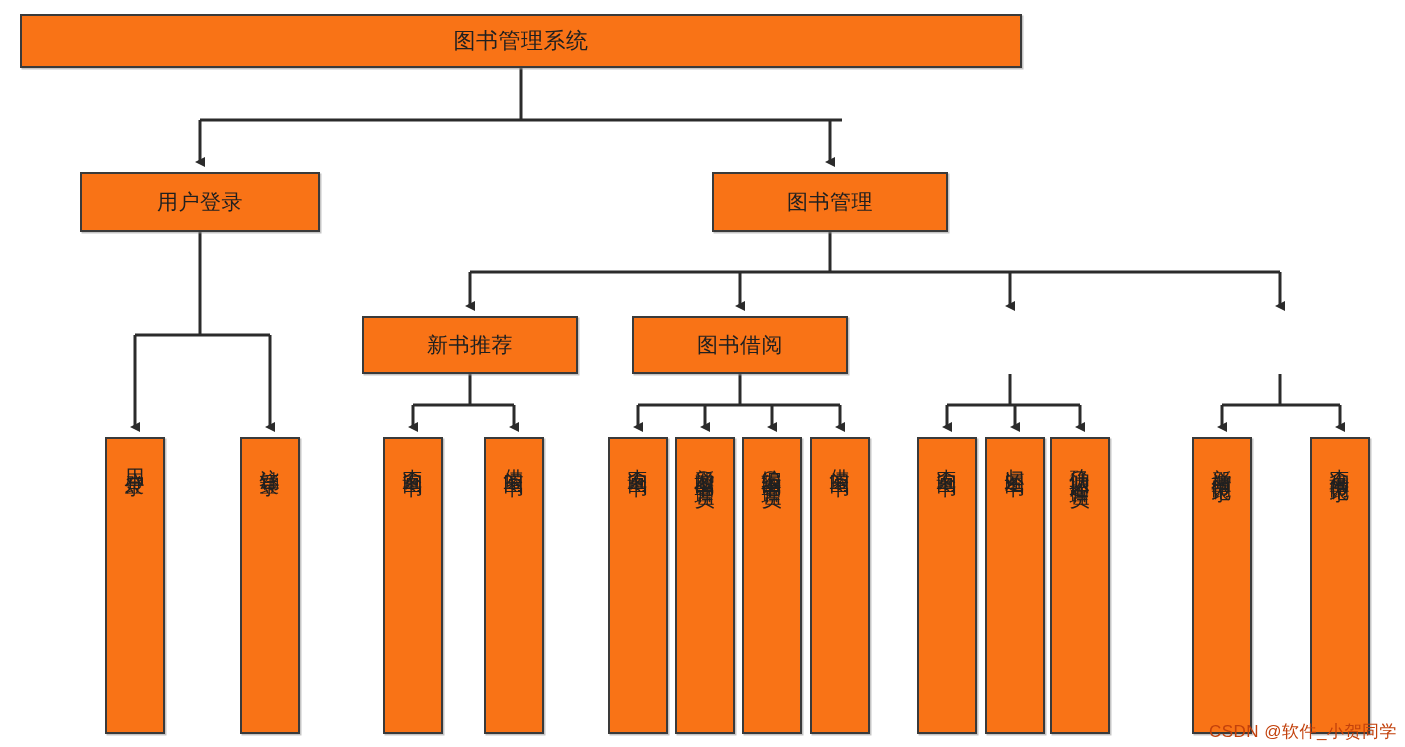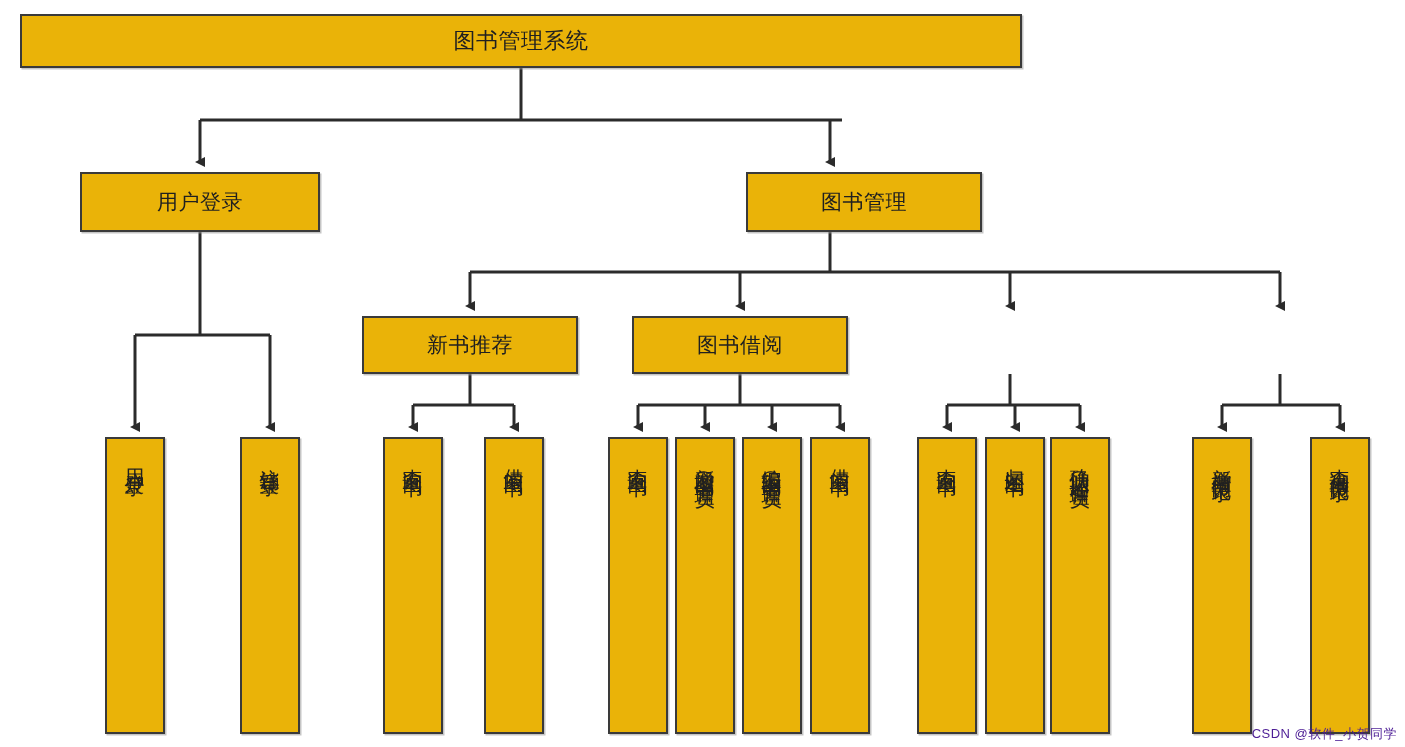--- a/index.html
+++ b/index.html
@@ -23,21 +23,21 @@
     position: absolute;
     left: 0;
     top: 0;
     width: 1405px;
     height: 747px;
     pointer-events: none;
   }
   .node {
     position: absolute;
     box-sizing: border-box;
-    background: #eab308;
+    background: #f97316;
     border: 2.5px solid #3a3a3a;
     display: flex;
     align-items: center;
     justify-content: center;
     box-shadow: 1.5px 1.5px 0 rgba(150,150,150,0.55);
   }
   .node-label {
     font-size: 21px;
     line-height: 1.18;
     color: #202020;
@@ -56,22 +56,22 @@
     font-size: 20px;
     letter-spacing: 3px;
     line-height: 1.0;
     white-space: nowrap;
     max-height: 100%;
   }
   .watermark {
     position: absolute;
     right: 8px;
     bottom: 4px;
-    font-size: 13px;
-    color: #4c1d95;
+    font-size: 17px;
+    color: #c2410c;
     letter-spacing: 0.5px;
     white-space: nowrap;
     user-select: none;
     text-align: center;
   }
 </style>
 </head>
 <body>
 
 <div id="diagram">
@@ -126,21 +126,21 @@
     </g>
   </svg>
 
   <div class="node root" style="left:20px; top:14px; width:1002px; height:54px;">
     <span class="node-label">图书管理系统</span>
   </div>
 
   <div class="node" style="left:80px; top:172px; width:240px; height:60px;">
     <span class="node-label">用户登录</span>
   </div>
-  <div class="node" style="left:712px; top:172px; width:236px; height:60px;margin-left:34px;">
+  <div class="node" style="left:712px; top:172px; width:236px; height:60px;">
     <span class="node-label">图书管理</span>
   </div>
 
   <div class="node" style="left:632px; top:316px; width:216px; height:58px;">
     <span class="node-label">图书借阅</span>
   </div>
   <div class="node" style="left:362px; top:316px; width:216px; height:58px;">
     <span class="node-label">新书推荐</span>
   </div>
 

